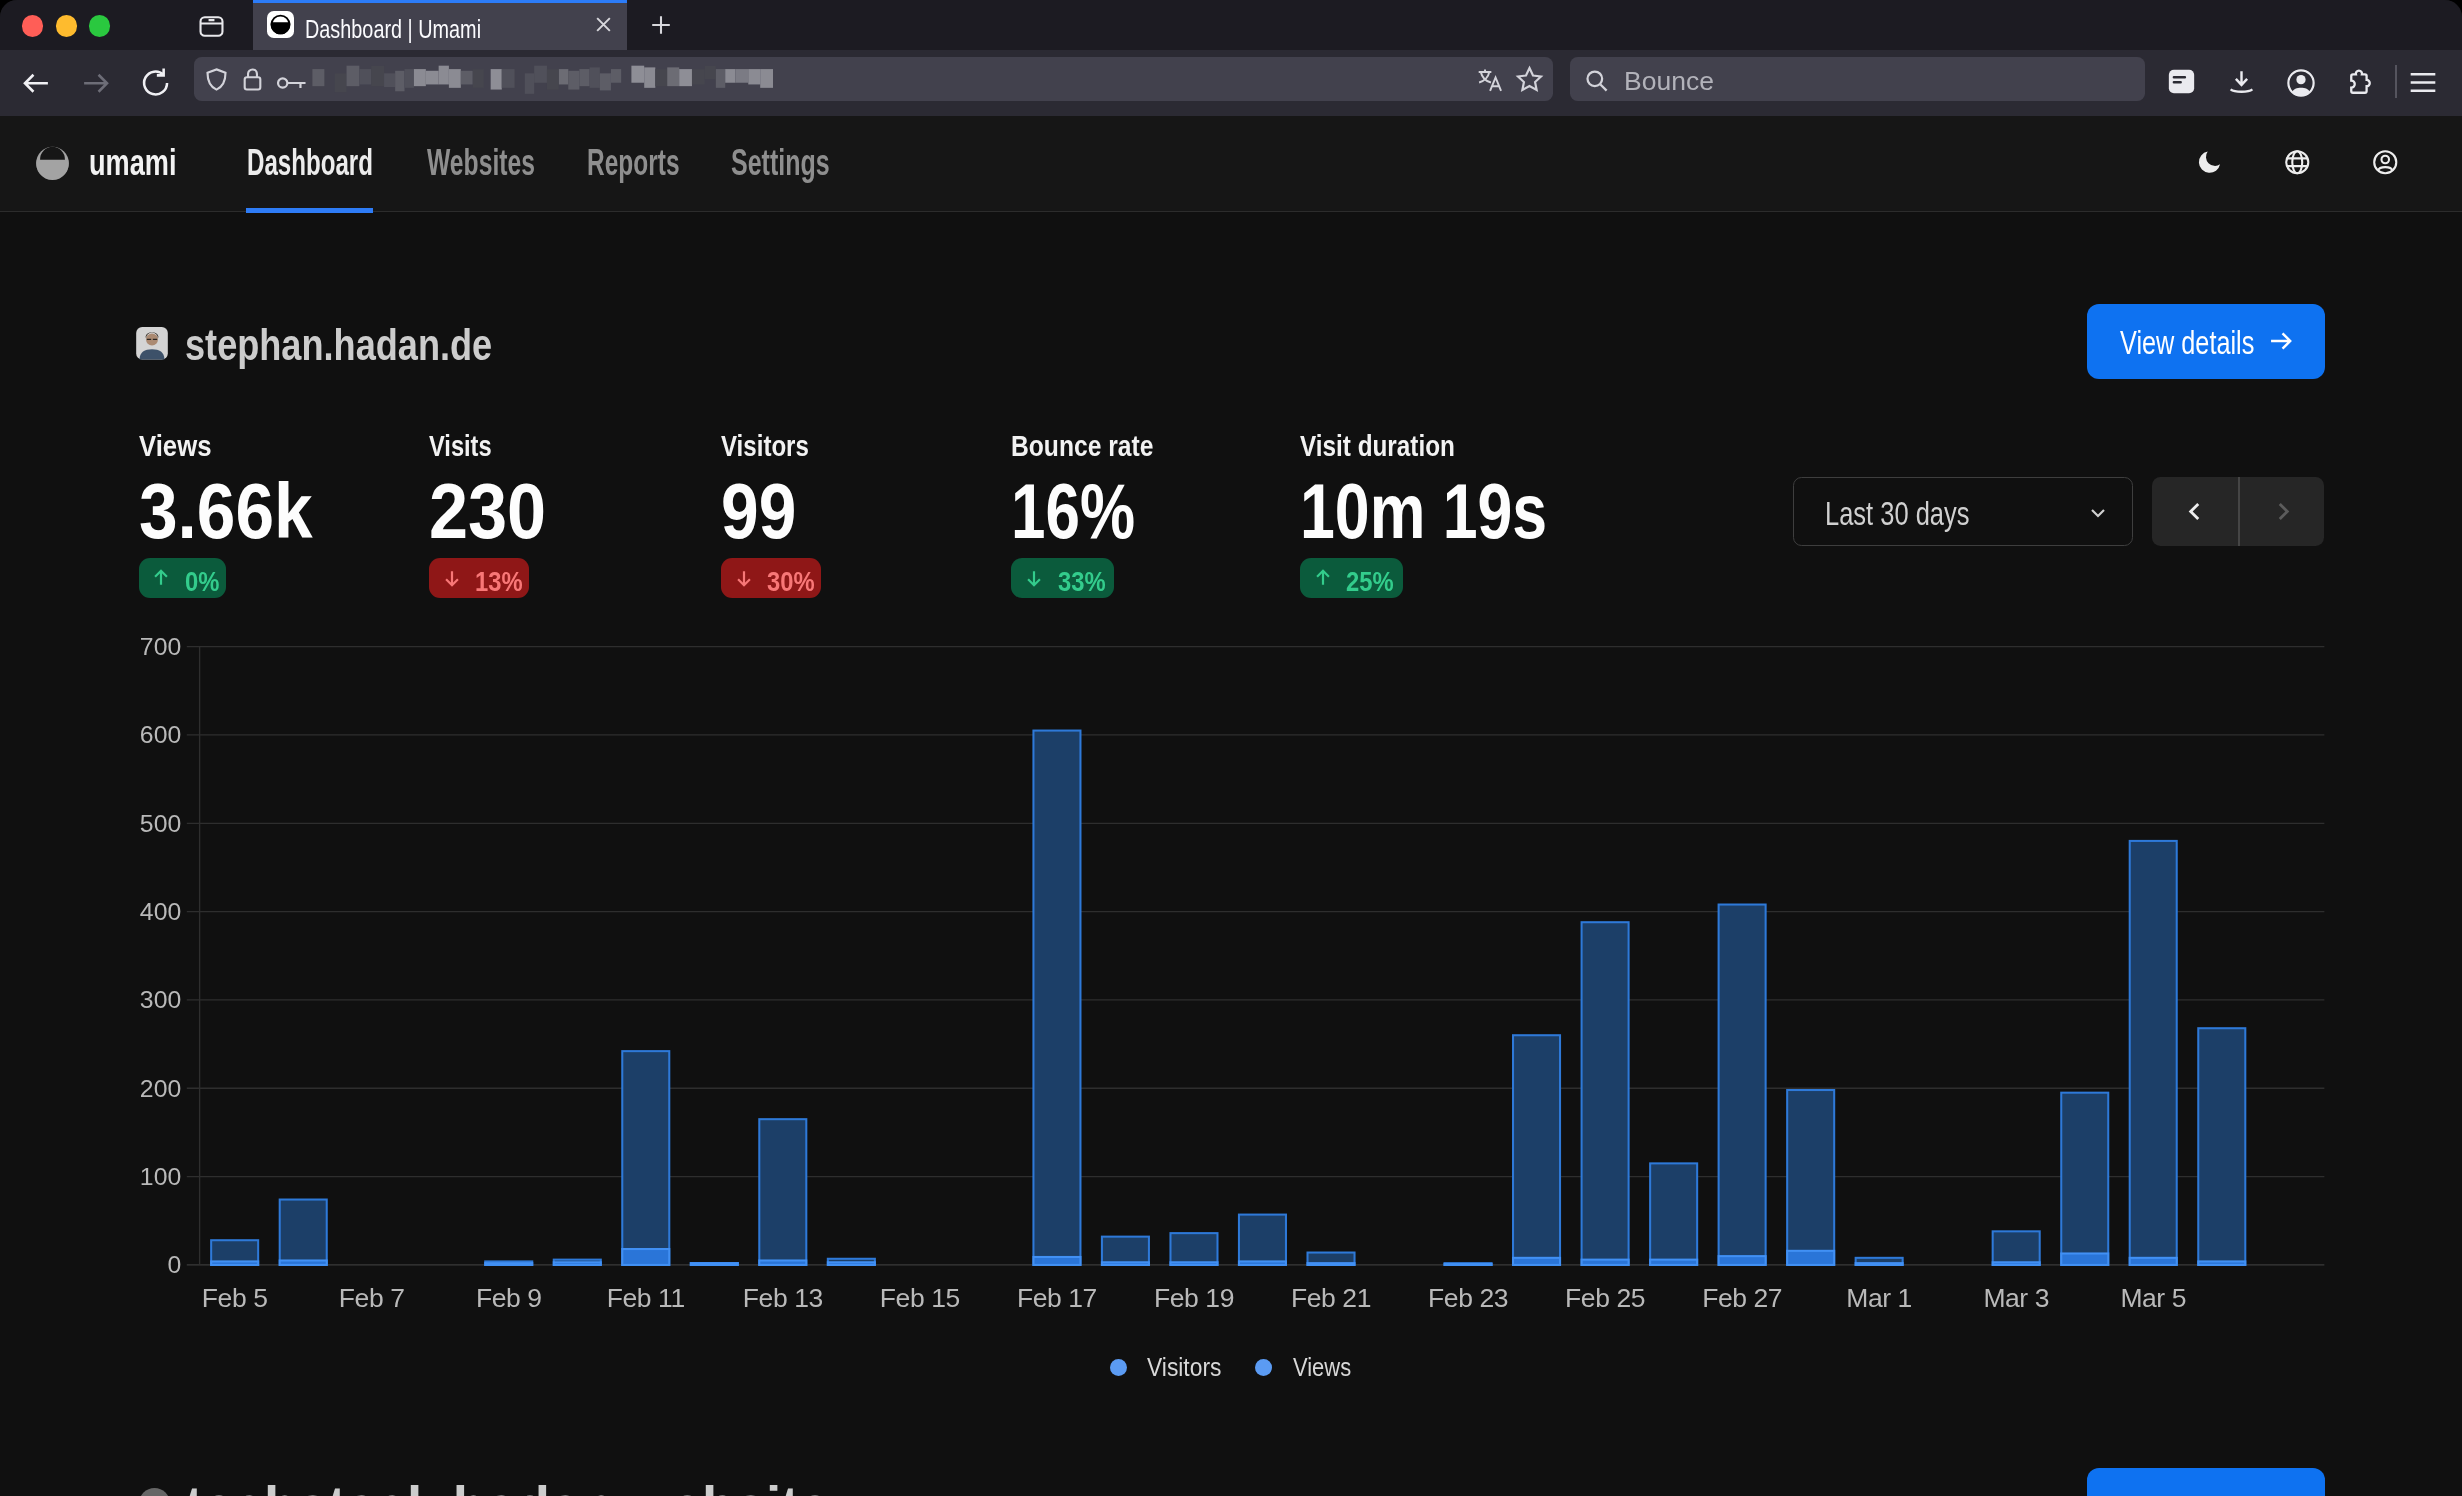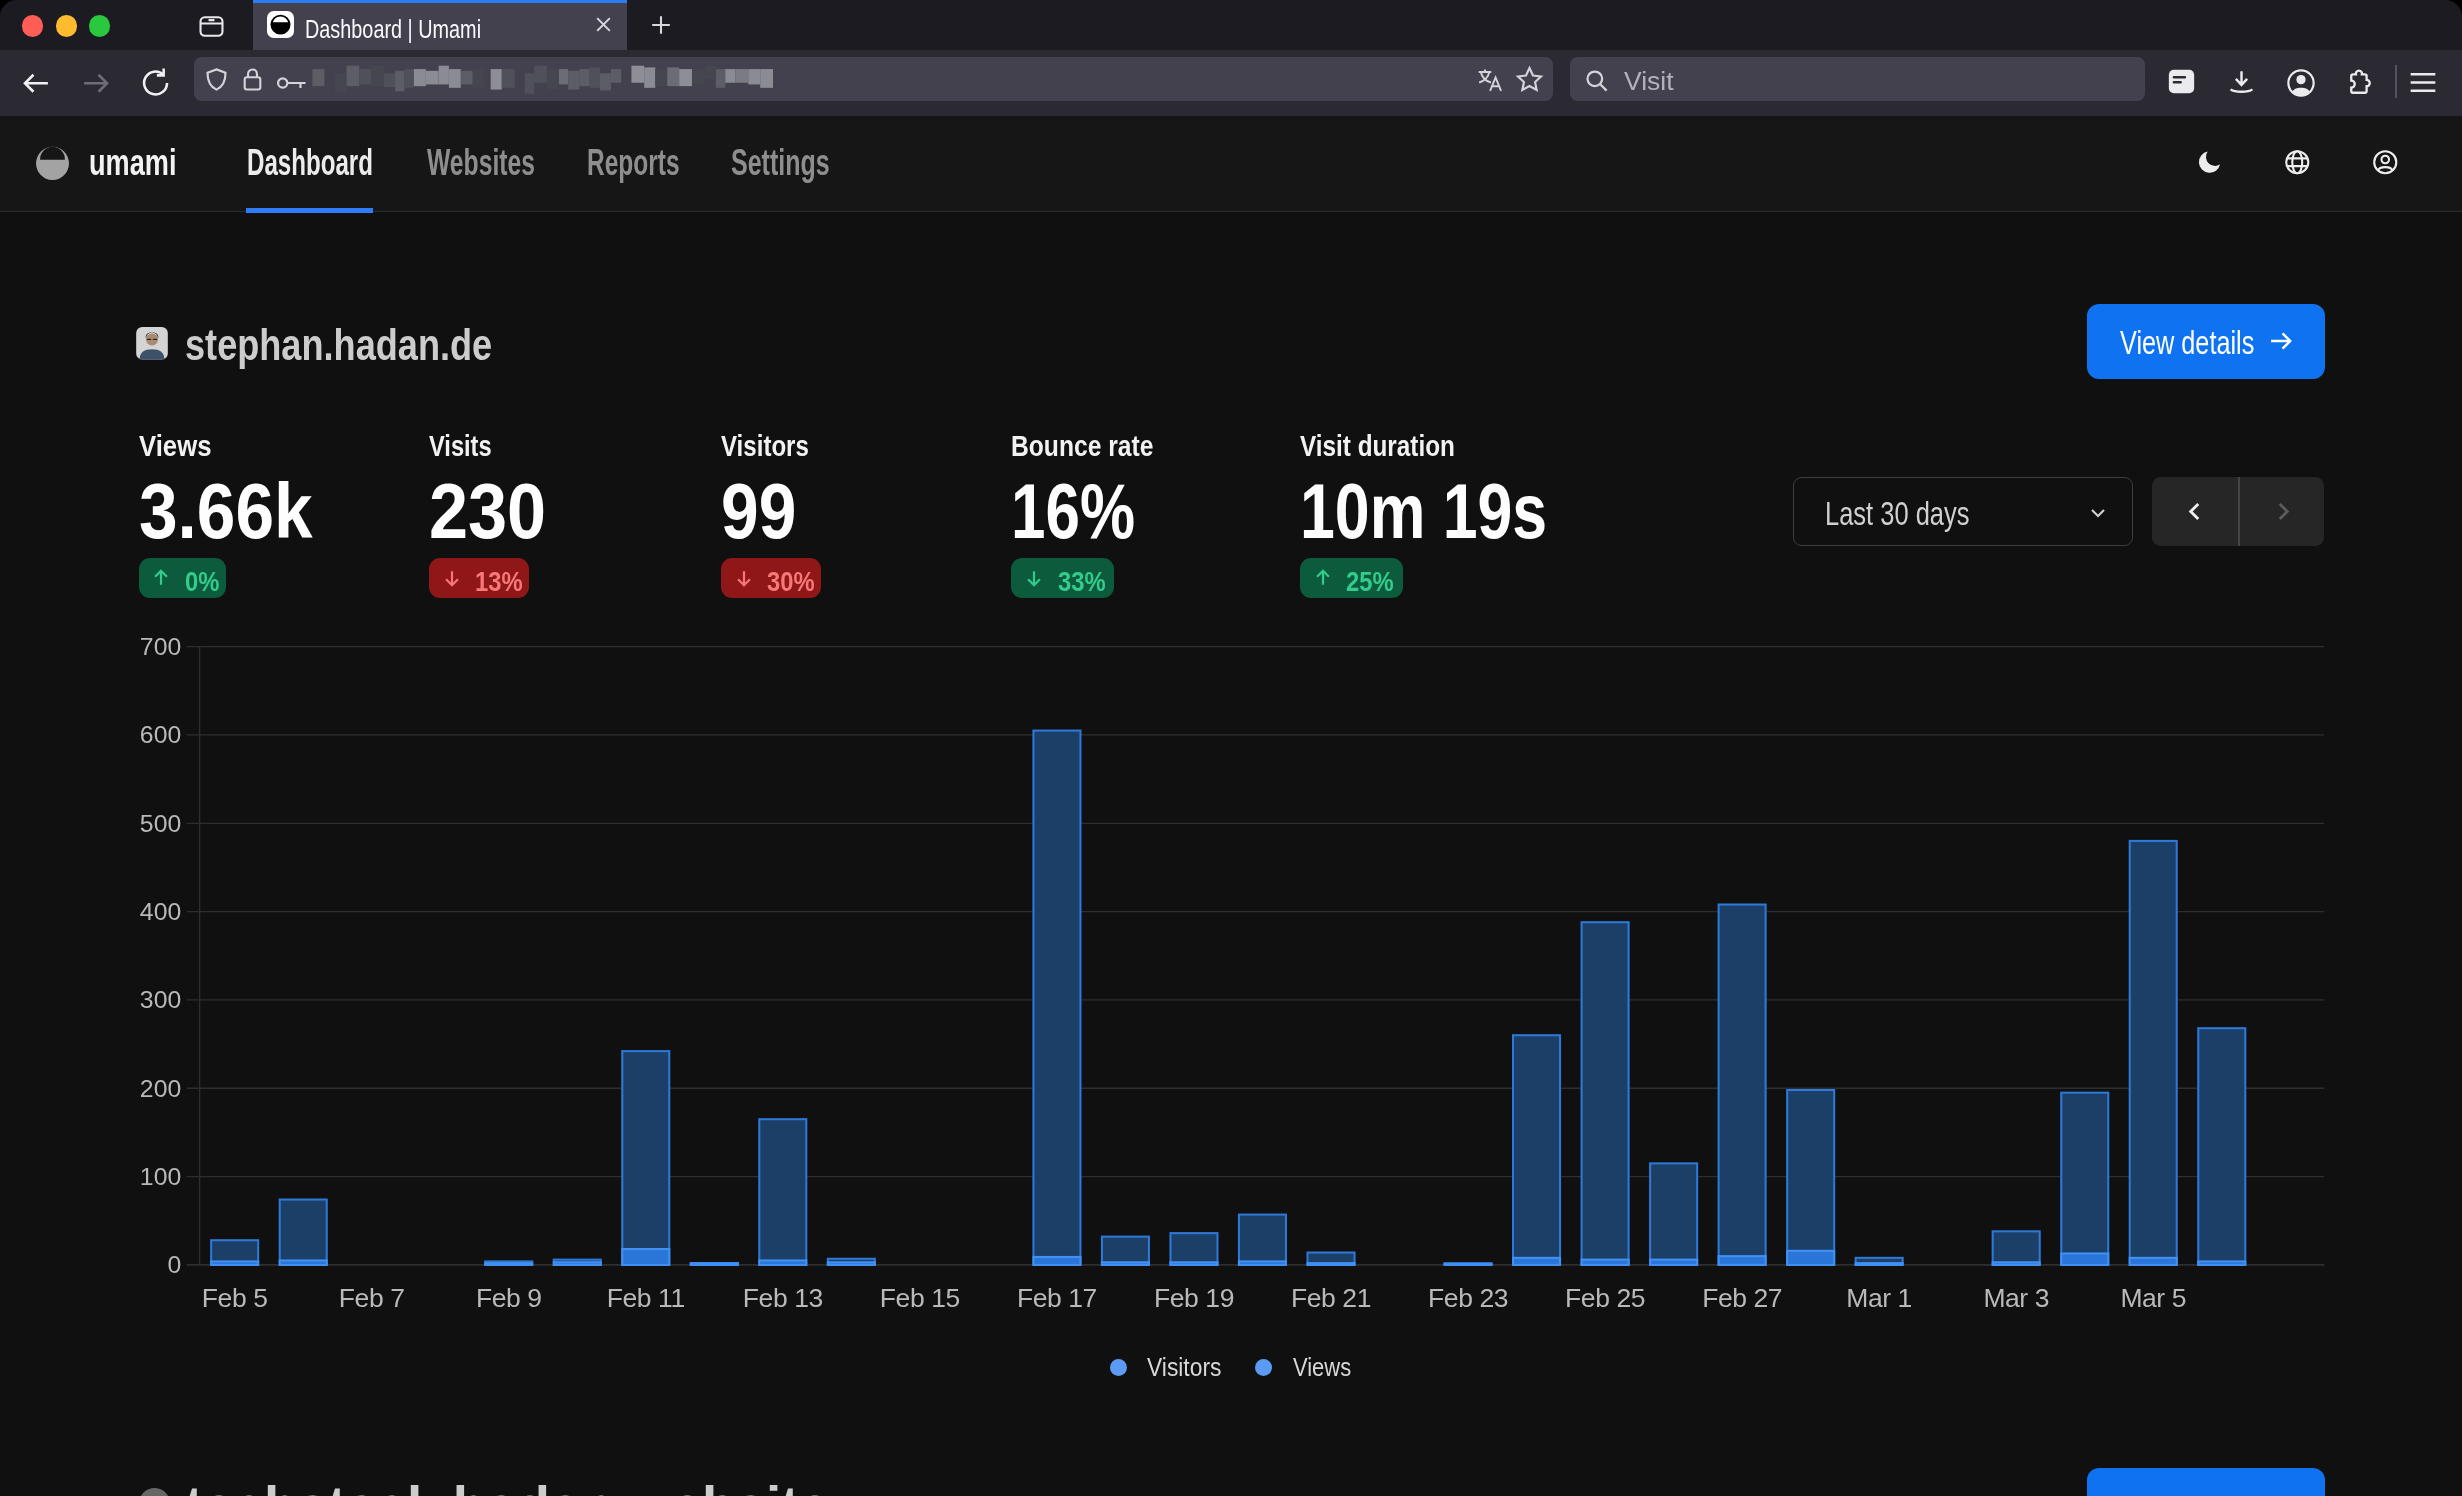--- a/index.html
+++ b/index.html
@@ -105,21 +105,21 @@
   </svg>
   <svg class="ic" style="left:1515px;top:65px" width="29" height="29" viewBox="0 0 24 24" fill="none" stroke="#d3d3da" stroke-width="1.8">
     <path d="M12 2.5 l2.9 6.2 6.6 .8 -4.9 4.6 1.3 6.6 -5.9 -3.3 -5.9 3.3 1.3 -6.6 -4.9 -4.6 6.6 -.8 Z"></path>
   </svg>
 
   <div class="abs" style="left:1570px;top:57px;width:575px;height:44px;border-radius:7.7px;background:#42414d;"></div>
   <svg class="ic" style="left:1583px;top:67px" width="27" height="27" viewBox="0 0 24 24" fill="none" stroke="#d3d3da" stroke-width="2">
     <circle cx="10.5" cy="10.5" r="6.5"></circle>
       <path d="M15.5 15.5 L21 21"></path>
   </svg>
-<div class="abs" style="left:1624px;top:68px;font-size:26.5px;font-weight:400;color:#b2b2ba;line-height:1;white-space:nowrap;transform:scaleX(1.0);transform-origin:left top;">Visit</div>
+<div class="abs" style="left:1624px;top:68px;font-size:26.5px;font-weight:400;color:#b2b2ba;line-height:1;white-space:nowrap;transform:scaleX(1.0);transform-origin:left top;">Bounce</div>
 
   <svg class="ic" style="left:2167px;top:68px" width="29" height="27" viewBox="0 0 34 32" fill="none">
     <rect x="2" y="2" width="30" height="28" rx="6" fill="#eaeaef"></rect>
     <path d="M8 11 h13 M8 17 h8" stroke="#2b2a33" stroke-width="3" stroke-linecap="round"></path>
   </svg>
   <svg class="ic" style="left:2226px;top:68px" width="31" height="29" viewBox="0 0 38 36" fill="none" stroke="#eaeaef" stroke-width="3">
     <path d="M19 4 v16 M12 13.5 l7 7.5 7 -7.5"></path>
     <path d="M5.5 26.5 c5 4 22 4 27 0"></path>
   </svg>
   <svg class="ic" style="left:2285px;top:67px" width="32" height="32" viewBox="0 0 38 38" fill="none" stroke="#eaeaef" stroke-width="2.6">

